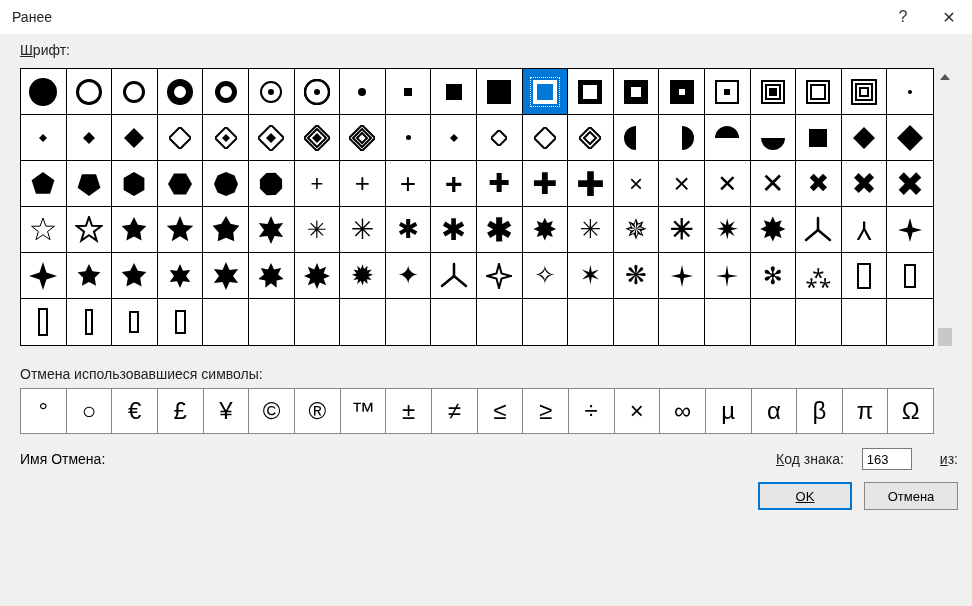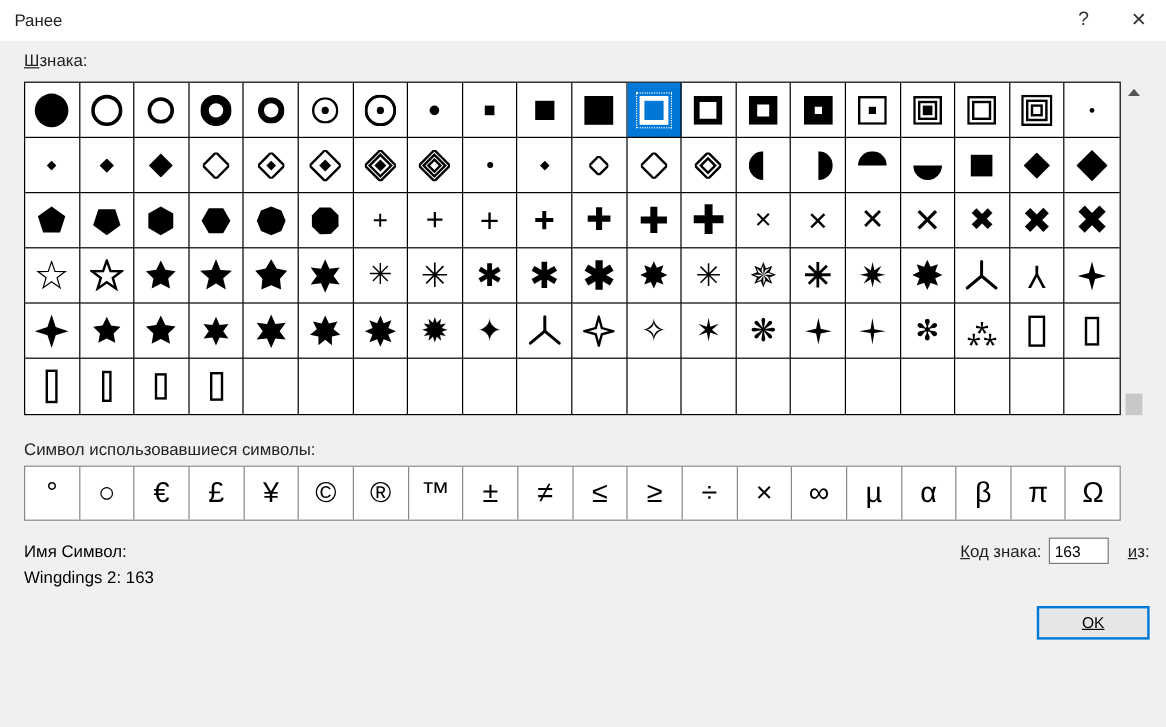--- a/index.html
+++ b/index.html
@@ -23,42 +23,42 @@
 .sb { width: 18px; margin-left: 2px; display: flex; flex-direction: column; }
 .sb .arrow { height: 18px; display: flex; align-items: center; justify-content: center; font-size: 11px; color: #555; }
 .sb .track { flex: 1; position: relative; }
 .sb .thumb { position: absolute; left: 2px; right: 2px; top: 242px; height: 18px; background: #c8c8c8; }
 .section-title { font-size: 14px; color: #222; margin-top: 20px; }
 .recent { display: flex; border: 1px solid #888; background: #fff; margin-top: 6px; width: 914px; }
 .rcell { flex: 1; border-right: 1px solid #888; height: 44px; display: flex; align-items: center; justify-content: center; font-size: 24px; }
 .rcell:last-child { border-right: none; }
 .bottom { display: flex; margin-top: 14px; align-items: flex-start; }
 .left-info { font-size: 14px; line-height: 1.6; }
-.right-info { margin-left: auto; display: flex; align-items: center; gap: 6px; font-size: 14px; }
+.right-info { margin-left: auto; display: flex; align-items: center; gap: 18px; font-size: 14px; }
 input.code { width: 50px; height: 22px; border: 1px solid #7a7a7a; padding: 0 4px; font-size: 13px; }
 select.from { width: 128px; height: 22px; border: 1px solid #7a7a7a; background: #fff; font-size: 13px; padding: 0 4px; }
 .buttons { display: flex; justify-content: flex-end; gap: 12px; margin-top: 12px; }
 button.btn { width: 94px; height: 28px; border: 1px solid #888; background: #e6e6e6; font-size: 13px; }
 button.btn.primary { border: 2px solid #0078d7; background: #e6e6e6; text-decoration: underline; }
 
 svg { display: block; }
 </style>
 </head>
 <body>
 
 <div class="titlebar">
   <span>Ранее</span>
   <span class="spacer"></span>
   <span class="tbtn">?</span>
   <span class="tbtn">✕</span>
 </div>
 
 <div class="body">
   <div class="row">
-    <span class="label"><span class="ul">Ш</span><span>знака:</span></span>
+    <span class="label"><span class="ul">Ш</span><span>рифт:</span></span>
   </div>
 
   <div class="grid-wrap">
     <div class="grid" id="grid">
         <div class="grow">
           <div class="cell">
             <span style="display: flex; align-items: center; justify-content: center; width: 100%; height: 100%;">
               <span style="width: 28px; height: 28px; border-radius: 50%; background: rgb(0, 0, 0);"></span>
             </span>
           </div>
@@ -713,21 +713,21 @@
         <div class="thumb"></div>
       </div>
       <div class="arrow">
         <svg width="10" height="6">
             <path d="M0 0 L5 6 L10 0 Z" fill="#555"></path>
           </svg>
       </div>
     </div>
   </div>
 
-  <div class="section-title">Символ использовавшиеся символы:</div>
+  <div class="section-title">Отмена использовавшиеся символы:</div>
   <div class="recent" id="recent">
       <div class="rcell">°</div>
       <div class="rcell">○</div>
       <div class="rcell">€</div>
       <div class="rcell">£</div>
       <div class="rcell">¥</div>
       <div class="rcell">©</div>
       <div class="rcell">®</div>
       <div class="rcell">™</div>
       <div class="rcell">±</div>
@@ -739,26 +739,26 @@
       <div class="rcell">∞</div>
       <div class="rcell">µ</div>
       <div class="rcell">α</div>
       <div class="rcell">β</div>
       <div class="rcell">π</div>
       <div class="rcell">Ω</div>
     </div>
 
   <div class="bottom">
     <div class="left-info">
-      <div>Имя Символ:</div>
-      <div>Wingdings 2: 163</div>
+      <div>Имя Отмена:</div>
     </div>
     <div class="right-info">
       <span class="label"><span class="ul">К</span><span>од знака:</span></span>
       <input class="code" value="163" style="">
       <span class="label" style="margin-left:10px"><span class="ul">и</span><span>з:</span></span>
     </div>
   </div>
 
   <div class="buttons">
     <button class="btn primary">OK</button>
+    <button class="btn">Отмена</button>
   </div>
 </div>
 
 </body></html>

